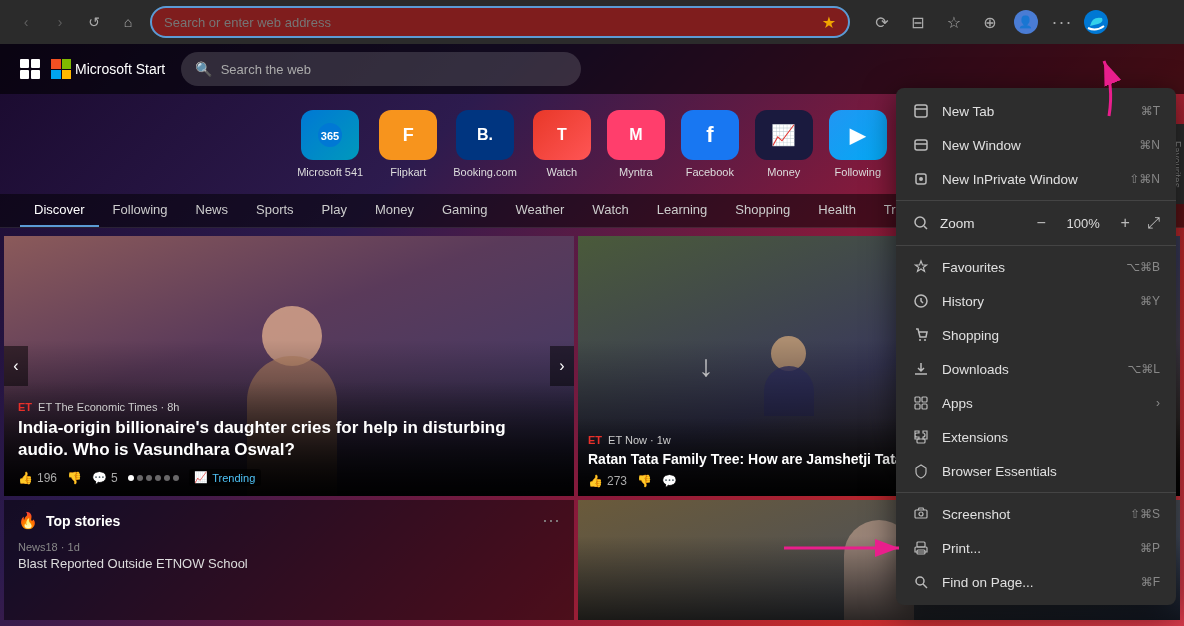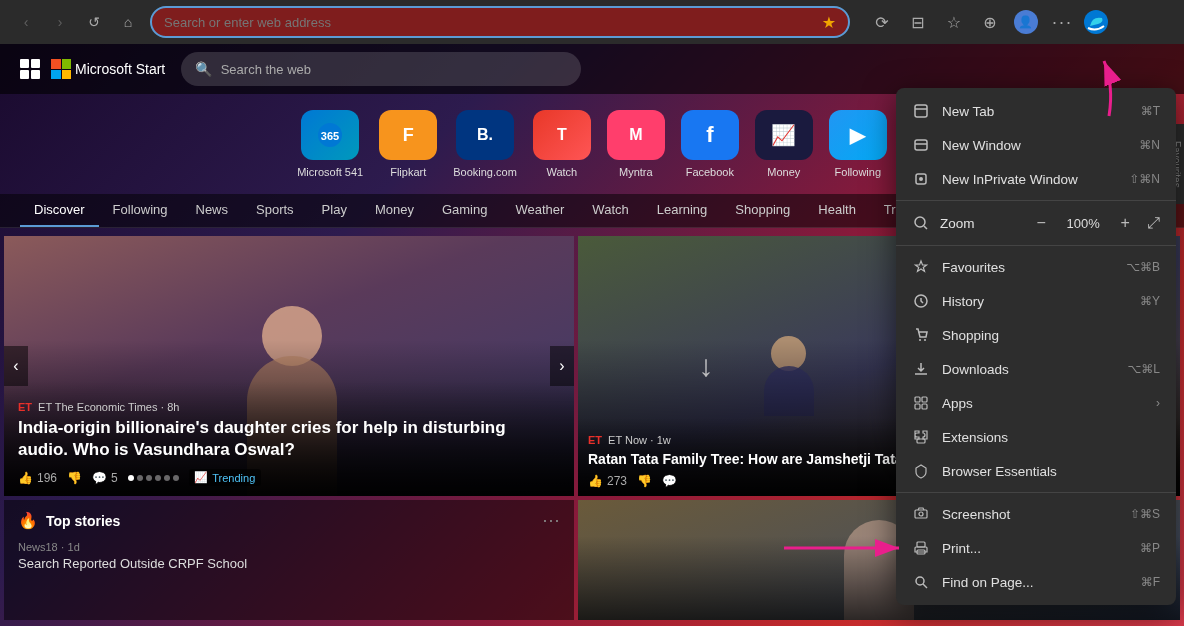--- a/index.html
+++ b/index.html
@@ -628,21 +628,21 @@
 
     <div class="bottom-row">
       <div class="top-stories">
         <div class="top-stories-header">
           <span>🔥</span>
           <span style="font-size:14px;font-weight:600;">Top stories</span>
           <span style="margin-left:auto;color:#888;font-size:18px;">···</span>
         </div>
         <div class="story-item">
           <span style="color:#888;font-size:11px;">News18 · 1d</span>
-          <div style="font-size:13px;color:#ddd;margin-top:2px;">Search Reported Outside CRPF School</div>
+          <div style="font-size:13px;color:#ddd;margin-top:2px;">Blast Reported Outside ETNOW School</div>
         </div>
       </div>
       <div class="news-card-sm-bottom">
         <div class="news-img-sm-bottom">
           <div style="width:70px;height:100px;background:rgba(220,180,160,0.5);border-radius:35px 35px 0 0;position:absolute;bottom:0;left:50%;transform:translateX(-50%);"></div>
           <div style="position:absolute;inset:0;background:linear-gradient(to bottom,transparent 30%,rgba(0,0,0,0.7) 100%);"></div>
         </div>
       </div>
     </div>
 

